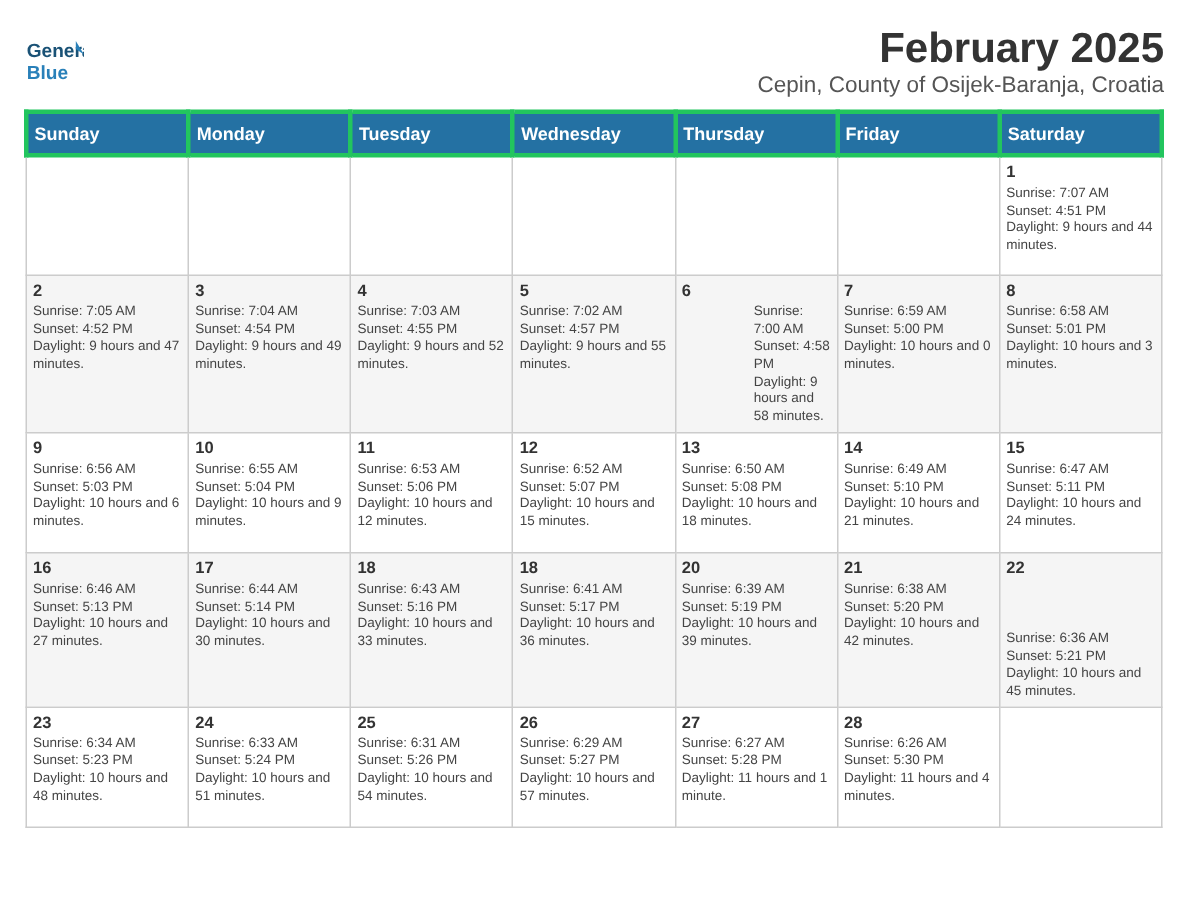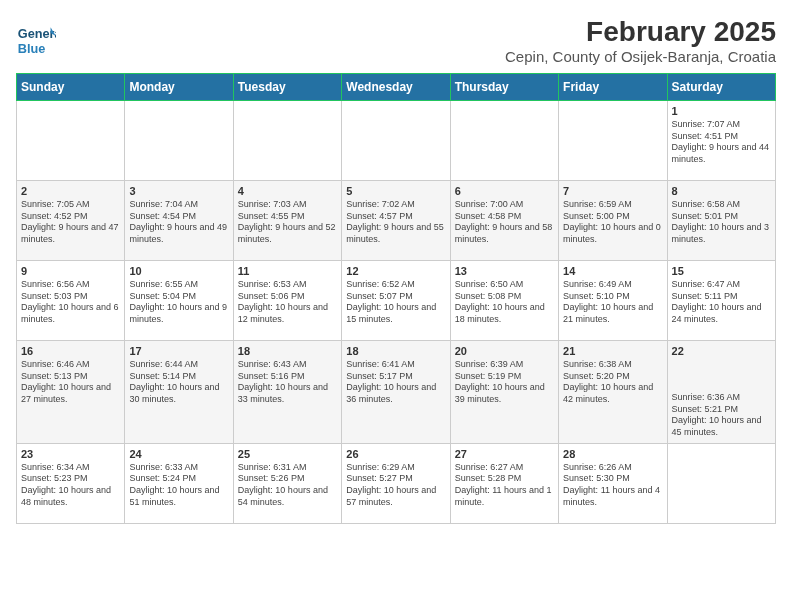--- a/index.html
+++ b/index.html
@@ -47,21 +47,21 @@
       border-collapse: collapse;
       font-size: 10px;
     }
     .calendar thead th {
       background-color: #2471a3;
       color: #fff;
       padding: 6px 4px;
       text-align: left;
       font-size: 12px;
       font-weight: bold;
-      border: 1px solid #22c55e;
+      border: 3px solid #22c55e;
     }
     .calendar tbody td {
       border: 1px solid #ccc;
       vertical-align: top;
       padding: 4px;
       width: calc(100% / 7);
       height: 80px;
       background: #fff;
     }
     .calendar tbody tr:nth-child(even) td {
@@ -147,21 +147,21 @@
 Daylight: 9 hours and 52 minutes.</div>
         </td>
         <td>
           <span class="day-number">5</span>
           <div class="day-info" style="white-space: pre-line;">Sunrise: 7:02 AM
 Sunset: 4:57 PM
 Daylight: 9 hours and 55 minutes.</div>
         </td>
         <td>
           <span class="day-number">6</span>
-          <div class="day-info" style="white-space: pre-line;">Sunrise: 7:00 AM
+          <div class="day-info" style="white-space: pre-line; margin-left: 48px;">Sunrise: 7:00 AM
 Sunset: 4:58 PM
 Daylight: 9 hours and 58 minutes.</div>
         </td>
         <td>
           <span class="day-number">7</span>
           <div class="day-info" style="white-space: pre-line;">Sunrise: 6:59 AM
 Sunset: 5:00 PM
 Daylight: 10 hours and 0 minutes.</div>
         </td>
         <td>

